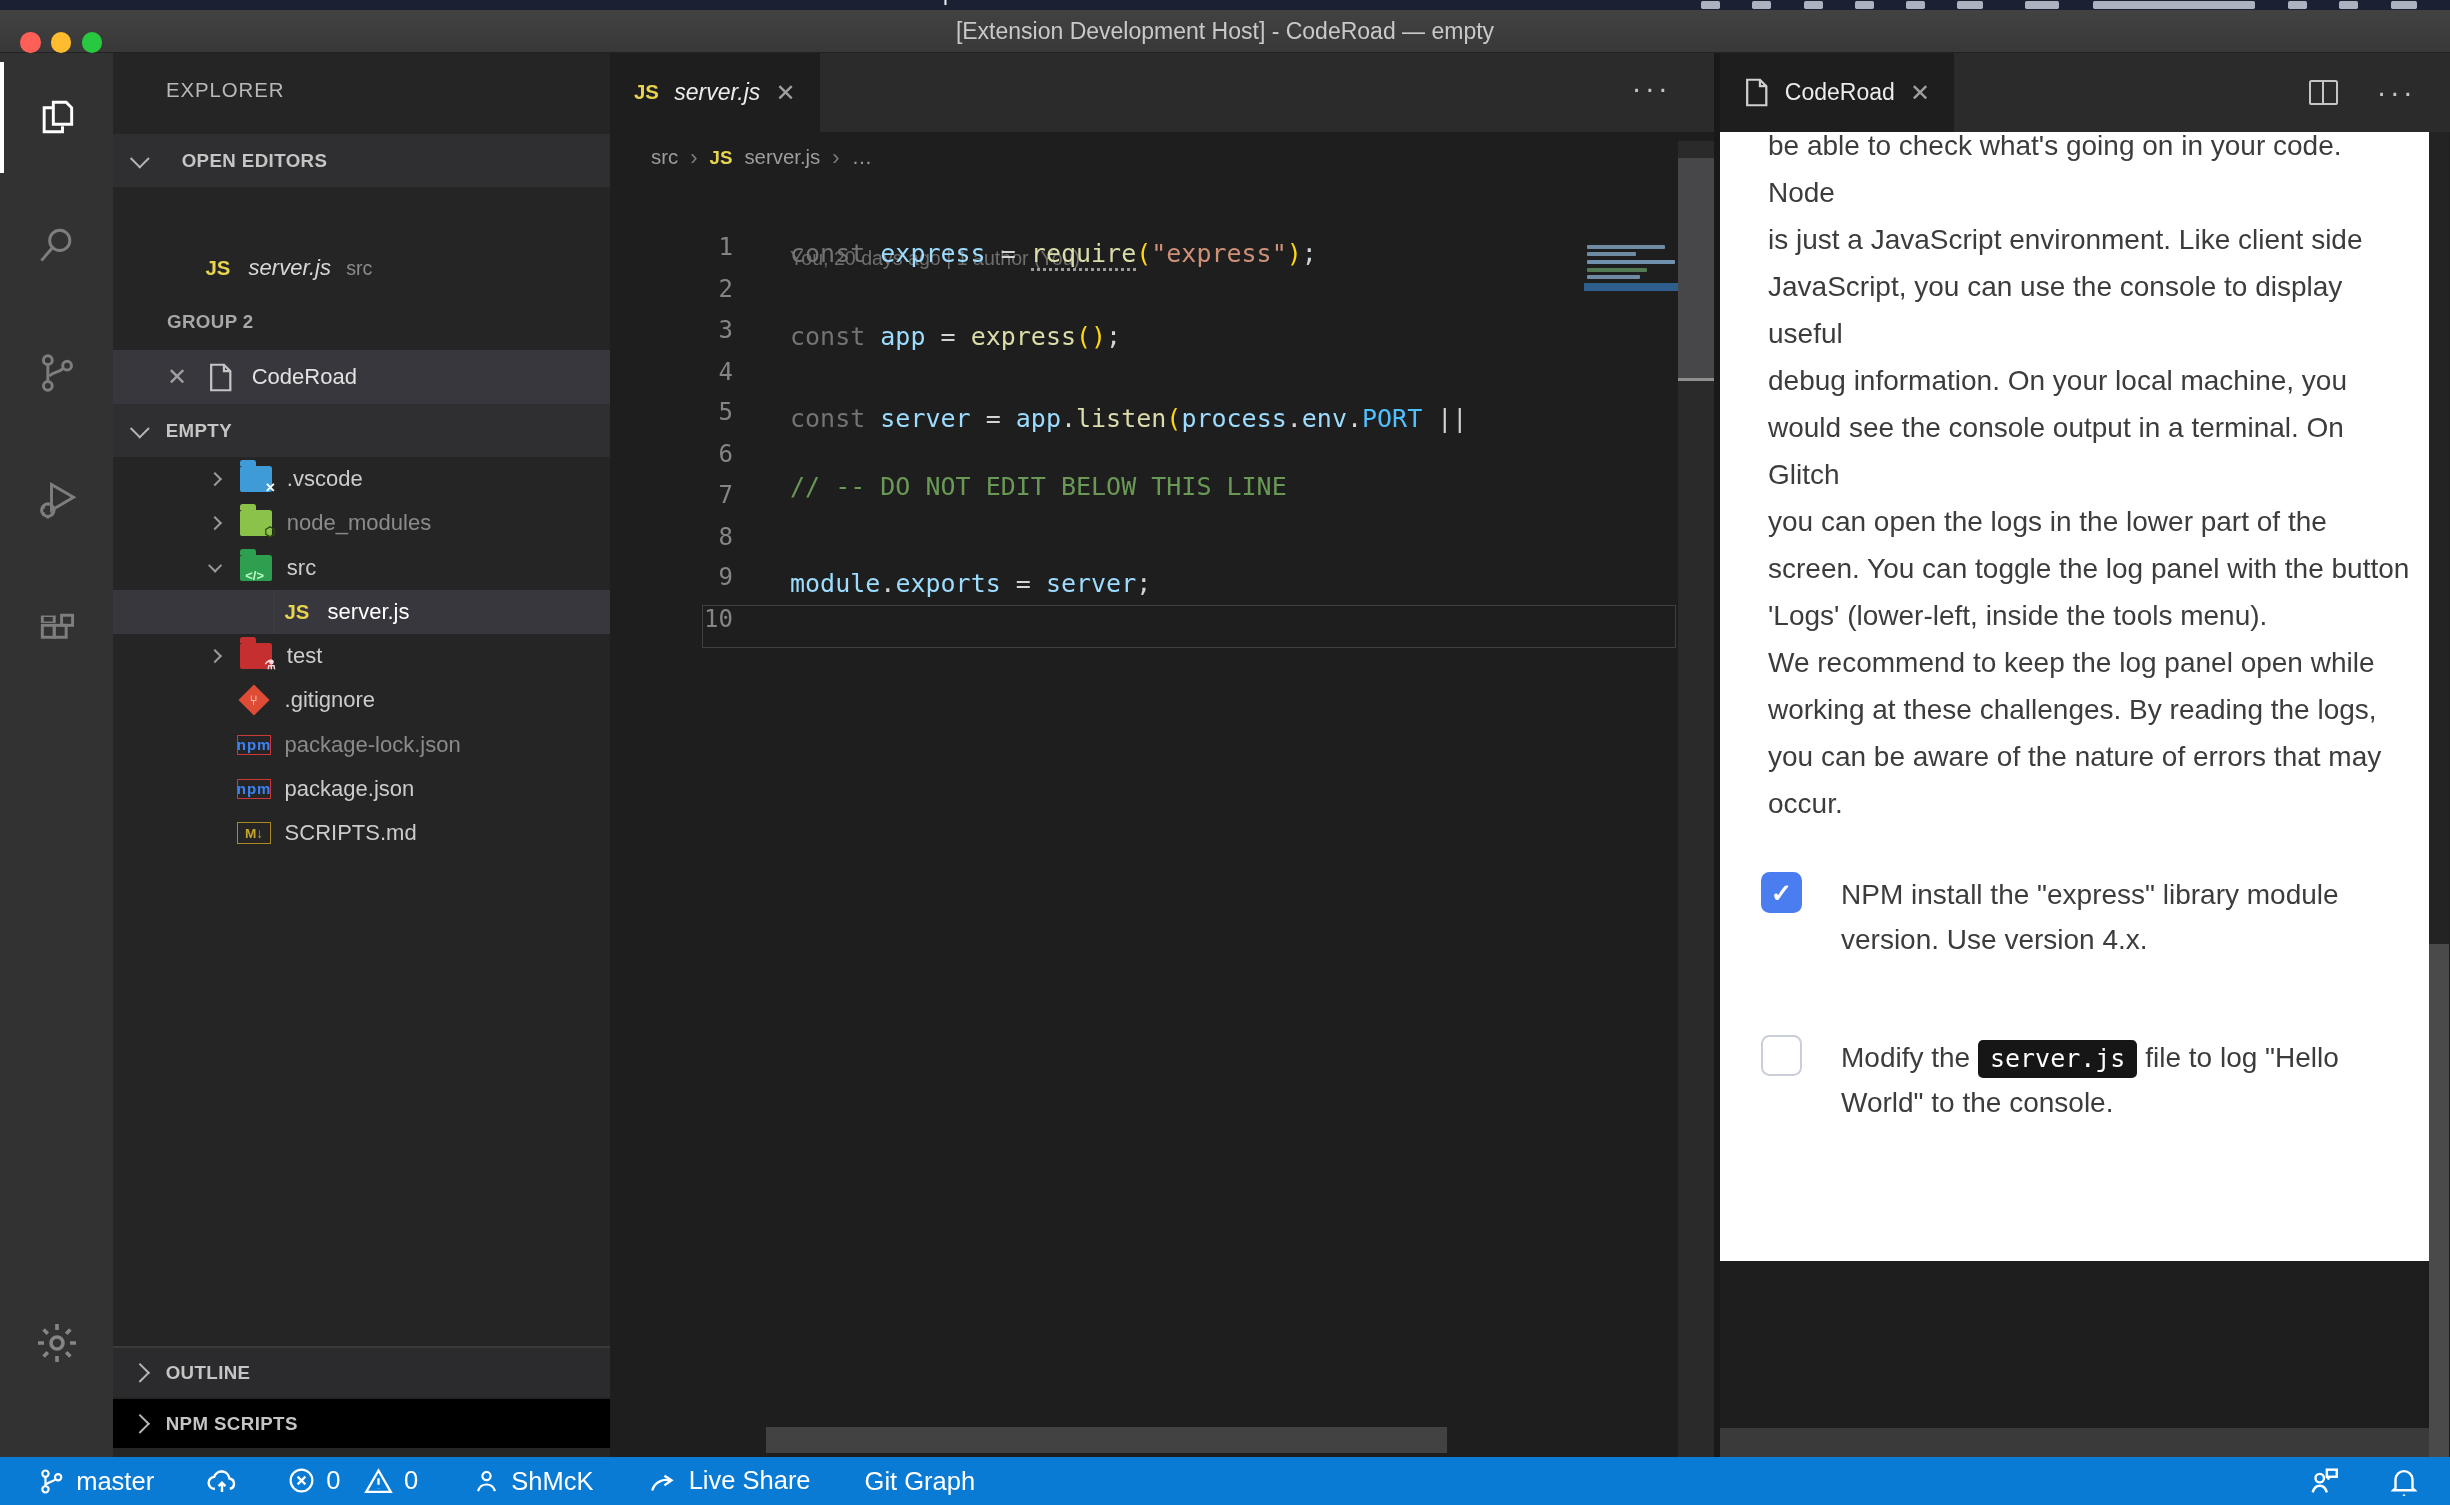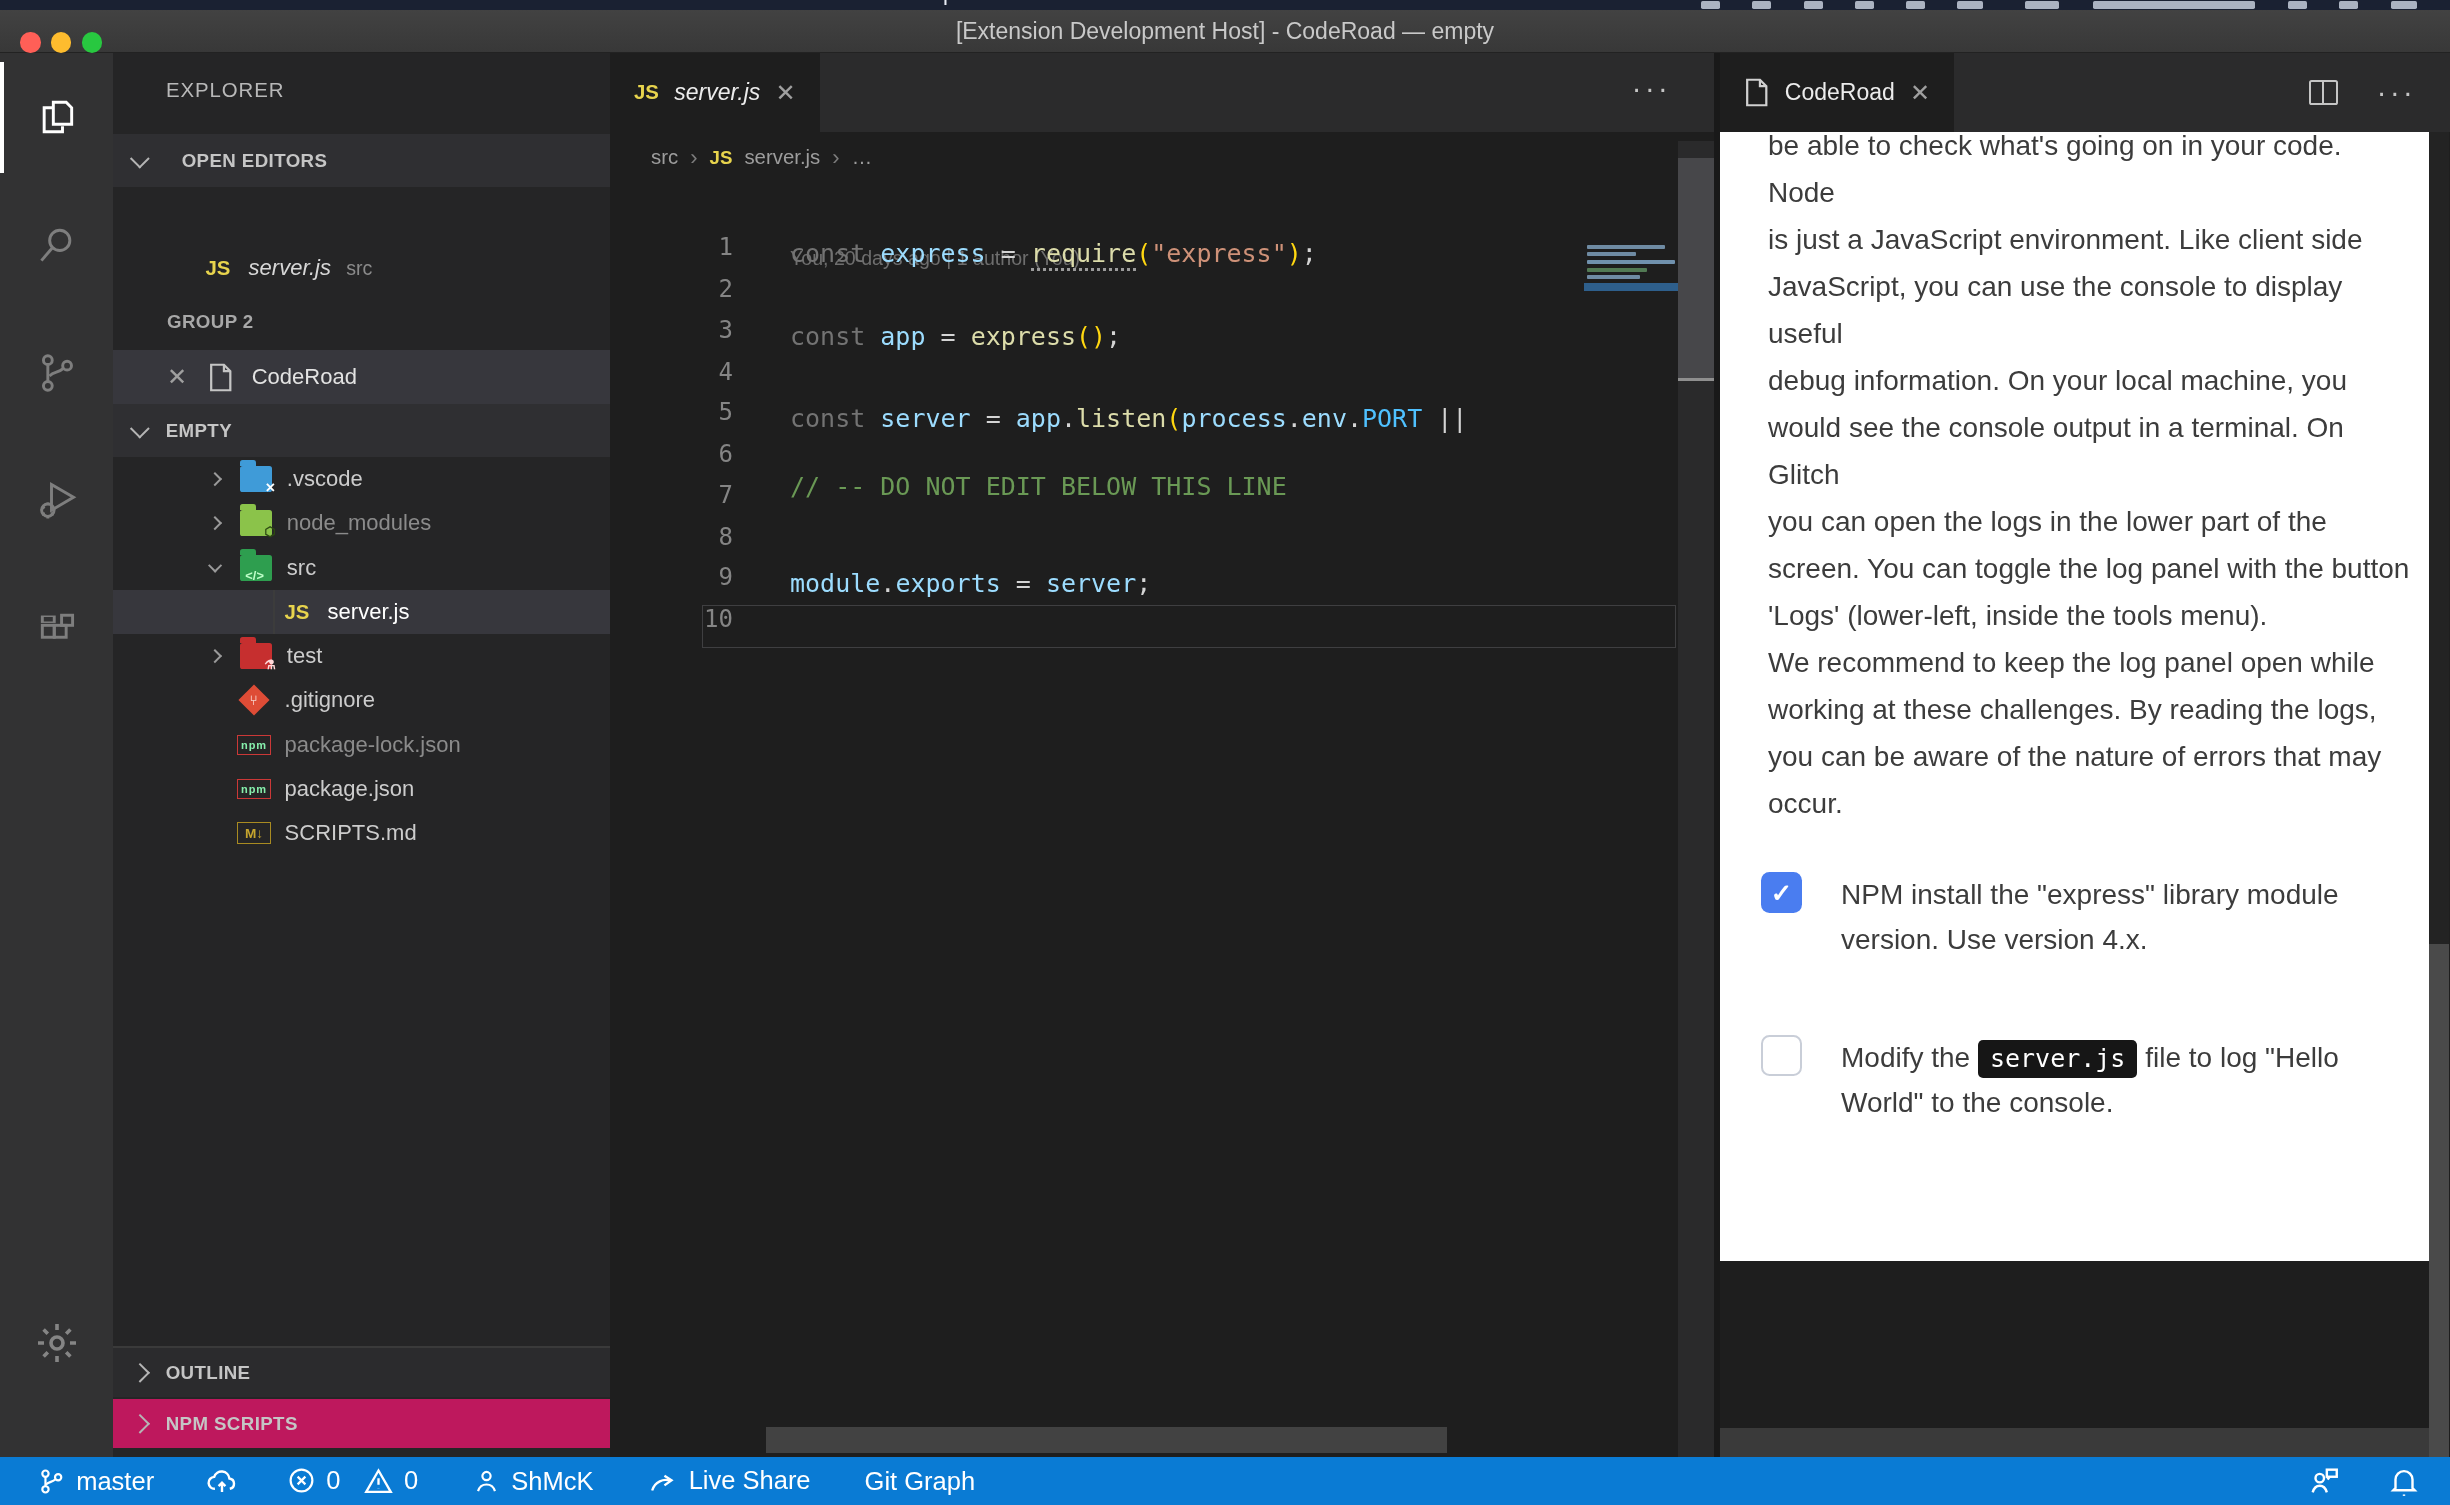--- a/index.html
+++ b/index.html
@@ -43,21 +43,21 @@
   .dim { color:#8b8b8b; }
   .group-label { font-size:18.7px; font-weight:bold; color:#a8a8a8; letter-spacing:0.4px; }
   .js-badge { color:#e8d44d; font-weight:bold; font-size:20.4px; font-style:normal; }
   .close-x { color:#9f9f9f; font-size:24px; }
   .indent-guide { position:absolute; left:160px; top:0; bottom:0; width:1.7px; background:#3c3c3c; }
 
   .ficon { display:inline-flex; align-items:center; justify-content:center; width:34px; height:31px; margin-right:13.6px; }
   .folder { width:32px; height:25.5px; border-radius:2.6px; position:relative; }
   .folder::before { content:""; position:absolute; top:-6px; left:0; width:15.3px; height:6px; border-radius:2.6px 2.6px 0 0; background:inherit; }
   .badge { position:absolute; right:-3.4px; bottom:-3.4px; font-size:12.8px; font-weight:bold; line-height:1; }
-  .npm-box { width:34px; height:20.4px; border:1.7px solid #cb3837; color:#86efac; font-size:11px; font-weight:bold;
+  .npm-box { width:34px; height:20.4px; border:1.7px solid #cb3837; color:#3b82f6; font-size:15px; font-weight:bold;
              display:flex; align-items:center; justify-content:center; letter-spacing:0.9px; }
   .md-box { width:34px; height:22px; border:1.7px solid #a98b21; color:#c6a52e; font-size:13.6px; font-weight:bold;
             display:flex; align-items:center; justify-content:center; }
   .git-diamond { width:22px; height:22px; background:#de4c36; transform:rotate(45deg); display:flex; align-items:center; justify-content:center; }
   .git-diamond span { transform:rotate(-45deg); color:#fff; font-size:13.6px; }
 
   
   .group1 { left:610px; top:53px; width:1110px; height:1405px; background:#1e1e1e; }
   .tabbar { position:absolute; top:0; left:0; height:79px; background:#2b2b2c; width:100%; }
   .tab { position:absolute; top:0; left:0; height:79px; background:#1e1e1e; display:flex; align-items:center; padding:0 24px; gap:15.3px; }
@@ -305,21 +305,21 @@
           <span class="md-box">M↓</span>
         </span>
       <span>SCRIPTS.md</span>
     </div>
 
     <div style="position:absolute;top:1293px;left:0;width:497px;height:1.7px;background:#3a3a3a;"></div>
     <div class="sb-band" style="top:1295px;height:49px;background:#2b2b2d;">
       <span class="chev right"></span>
       <span>OUTLINE</span>
     </div>
-    <div class="sb-band" style="top:1346px;height:49px;background:#be185d;">
+    <div class="sb-band" style="top:1346px;height:49px;background:#000000;">
       <span class="chev right"></span>
       <span>NPM SCRIPTS</span>
     </div>
   </div>
 
   <div class="abs group1">
     <div class="tabbar">
       <div class="tab">
         <span class="js-badge">JS</span>
         <span class="tab-label">server.js</span>

